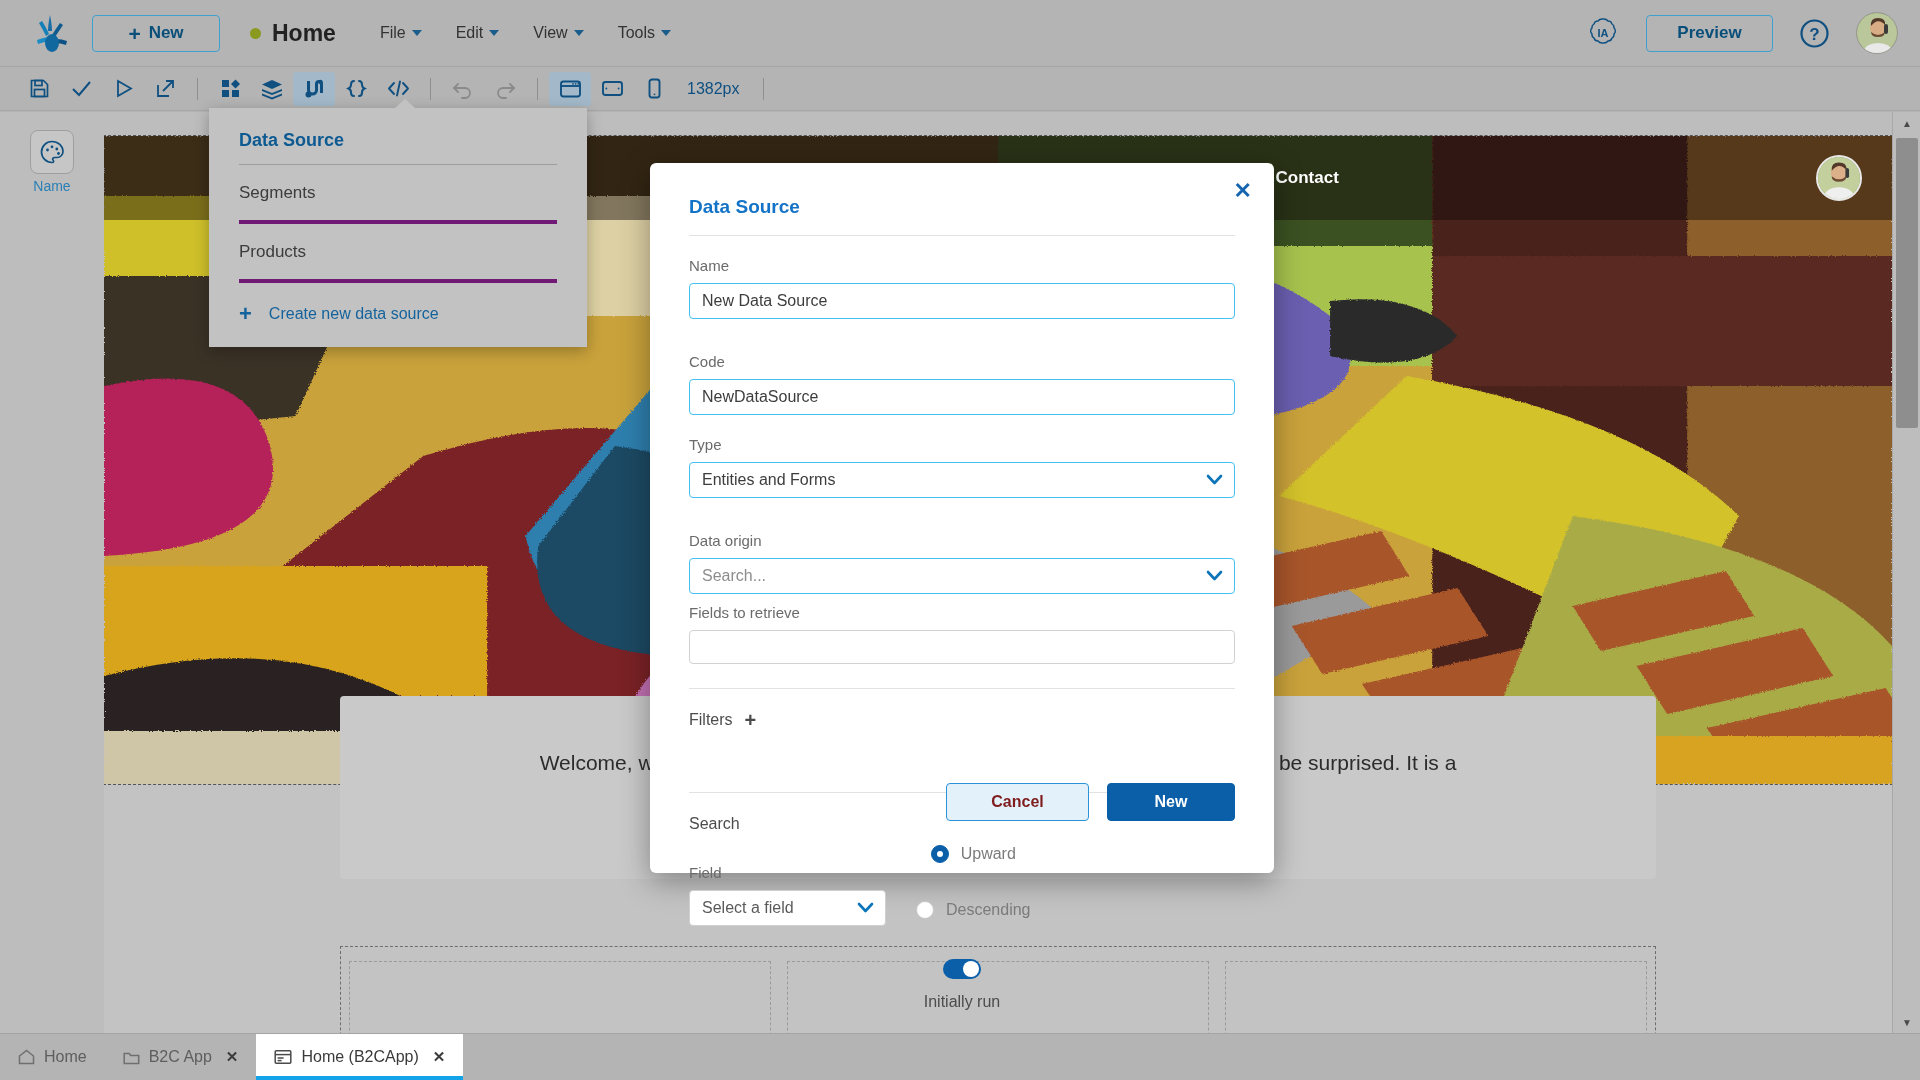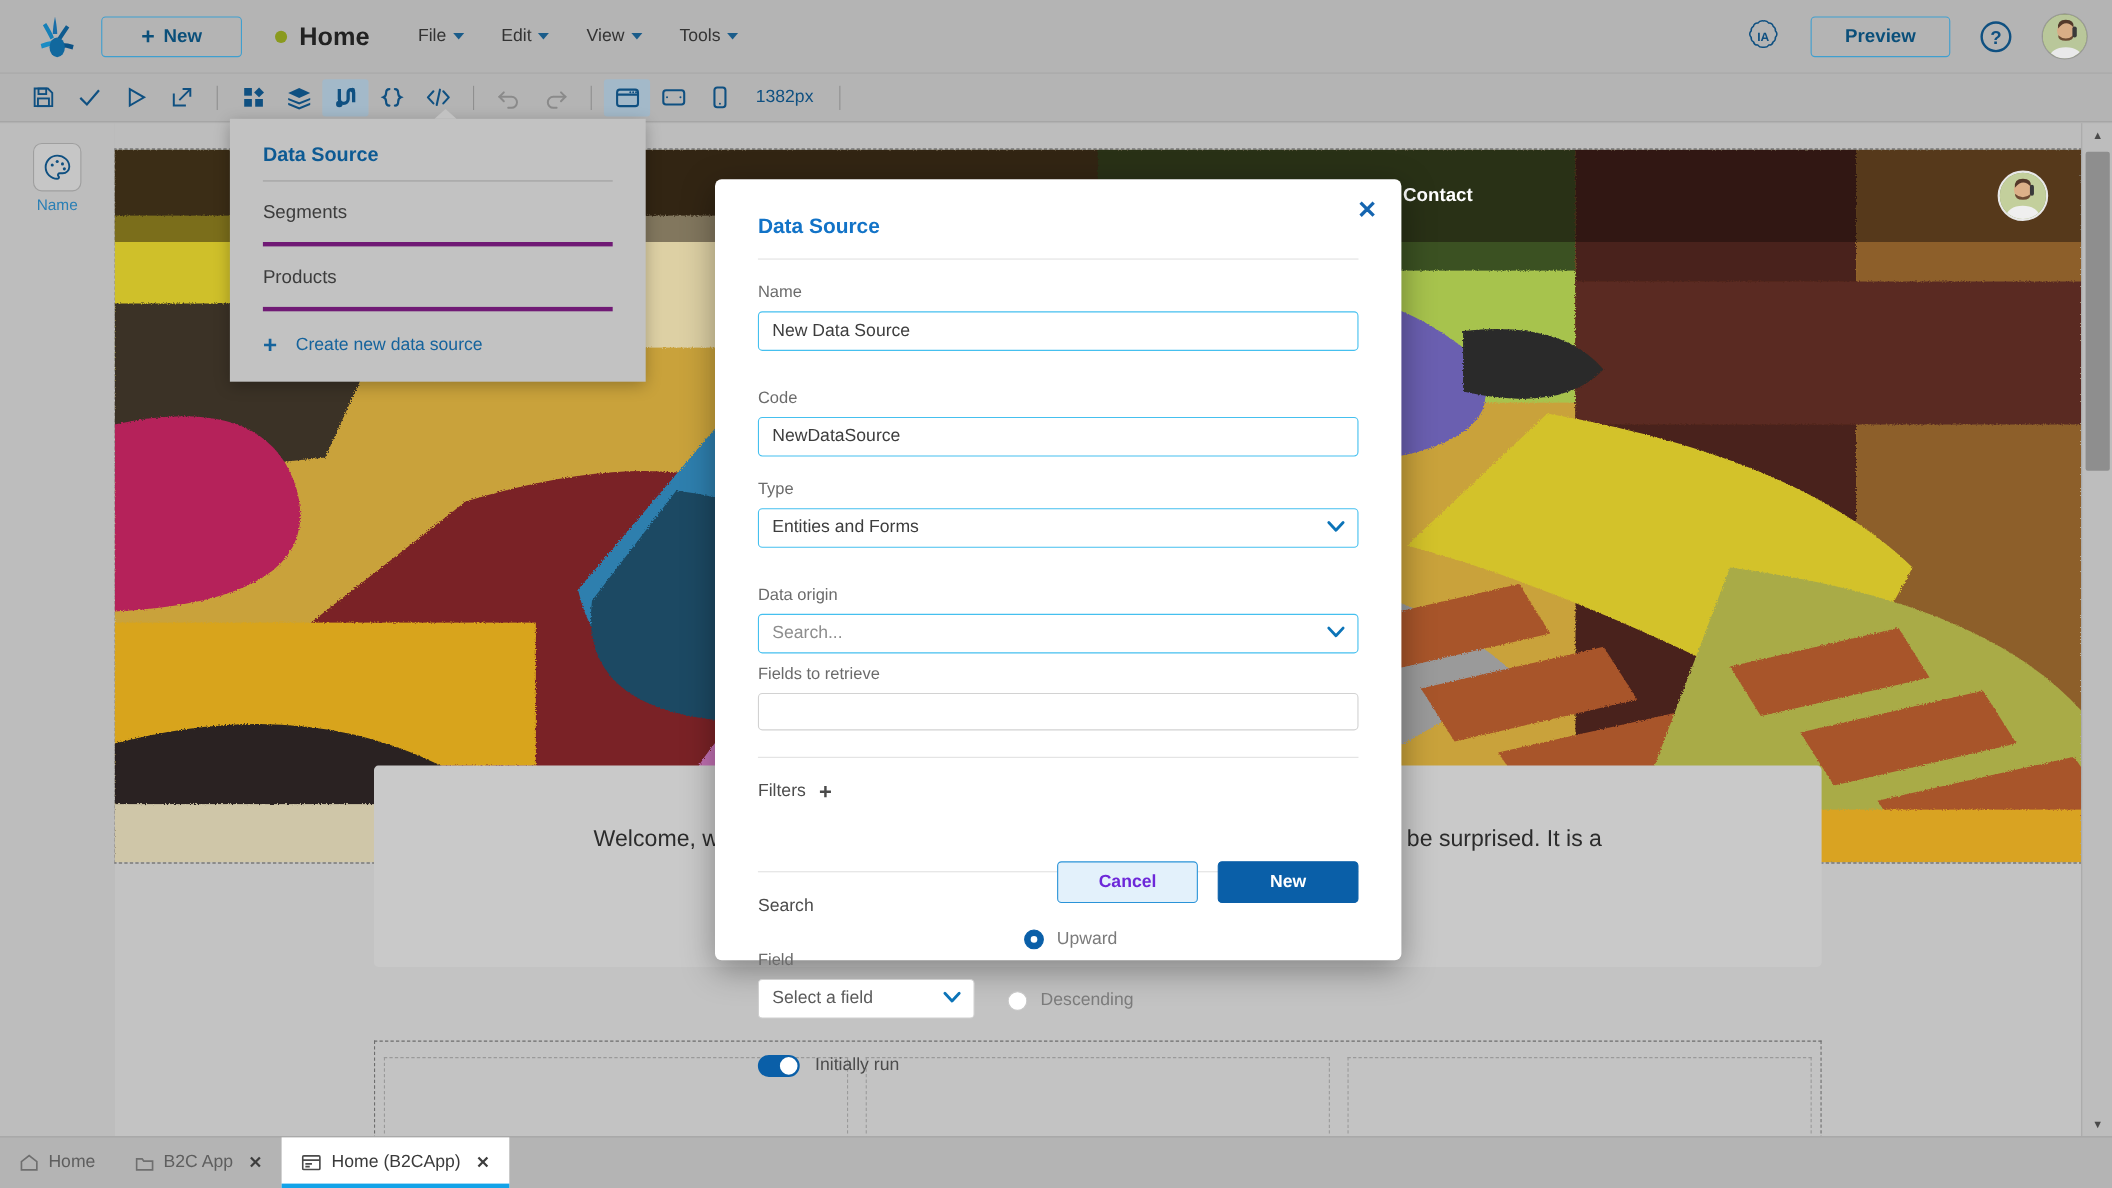--- a/index.html
+++ b/index.html
@@ -283,42 +283,42 @@
   .rdot {
     width: 18px; height: 18px; border-radius: 50%;
     border: 1px solid #c7c7c7; background: #fff;
     display: flex; align-items: center; justify-content: center;
   }
   .rdot.on { background: #0a5fa8; border-color: #0a5fa8; }
   .rdot.on::after {
     content: ""; width: 6px; height: 6px; border-radius: 50%; background: #fff;
   }
   .toggle-row {
-    display: flex; align-items: center; gap: 14px; margin-top: 33px;
+    display: flex; align-items: center; gap: 14px; margin-top: 33px; flex-direction: column;
   }
   .toggle {
     width: 38px; height: 20px; border-radius: 10px; background: #0a5fa8;
     position: relative; cursor: pointer;
   }
   .toggle::after {
     content: ""; position: absolute; right: 2px; top: 2px;
     width: 16px; height: 16px; border-radius: 50%; background: #fff;
   }
   .toggle-label { font-size: 16px; color: #4c4c4c; }
   .modal-actions {
     position: absolute; right: 39px; bottom: 52px;
     display: flex; gap: 18px;
   }
   .btn {
     height: 38px; border-radius: 4px; font-size: 16px; font-weight: bold;
     display: flex; align-items: center; justify-content: center;
     cursor: pointer; font-family: "Liberation Sans", sans-serif;
   }
   .btn-cancel {
-    width: 128px; background: #e3f1fb; border: 1px solid #2a93d8; color: #6d28d9;
+    width: 143px; background: #e3f1fb; border: 1px solid #2a93d8; color: #7f1d1d;
   }
   .btn-new {
     width: 128px; background: #0a5fa8; border: 1px solid #0a5fa8; color: #fff;
   }
 
   
   .bottombar {
     position: absolute; left: 0; bottom: 0; width: 1920px; height: 47px;
     background: #b4b4b4;
     display: flex; align-items: stretch;

